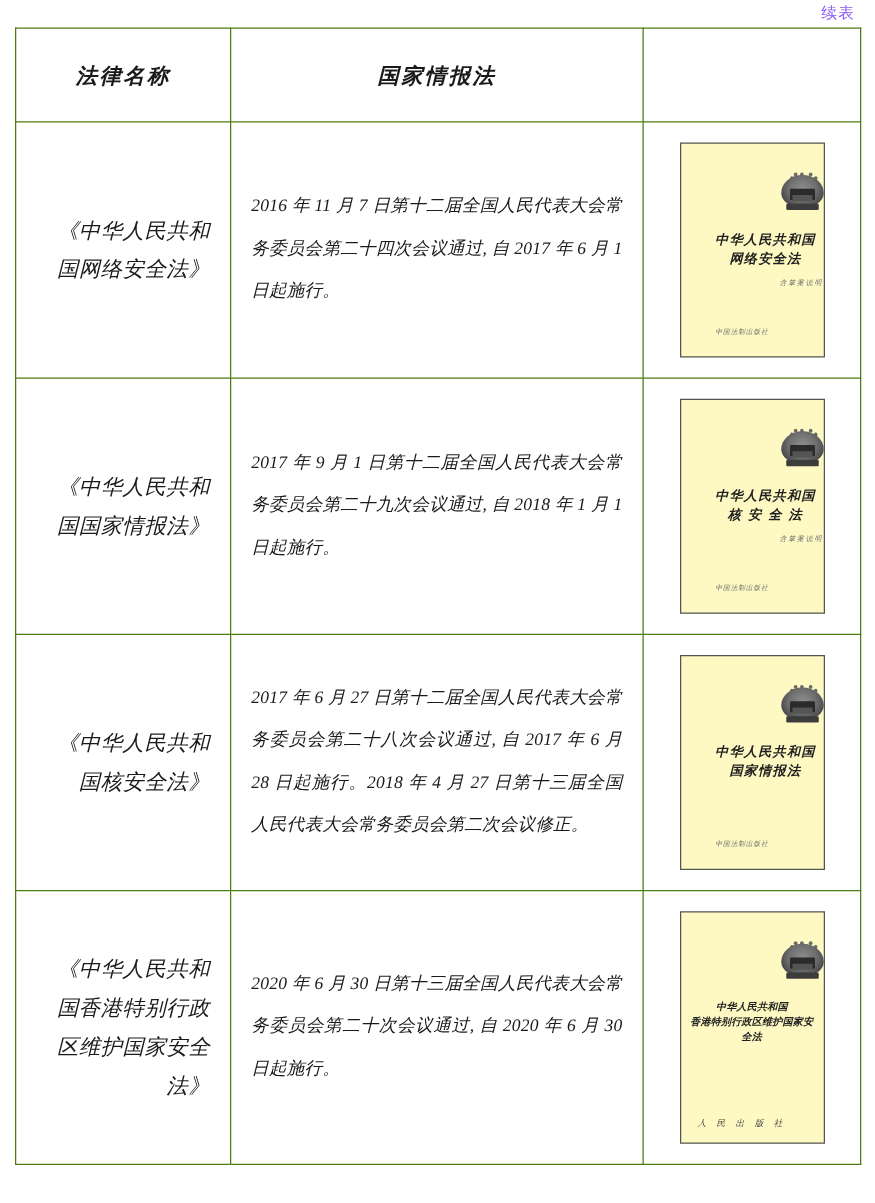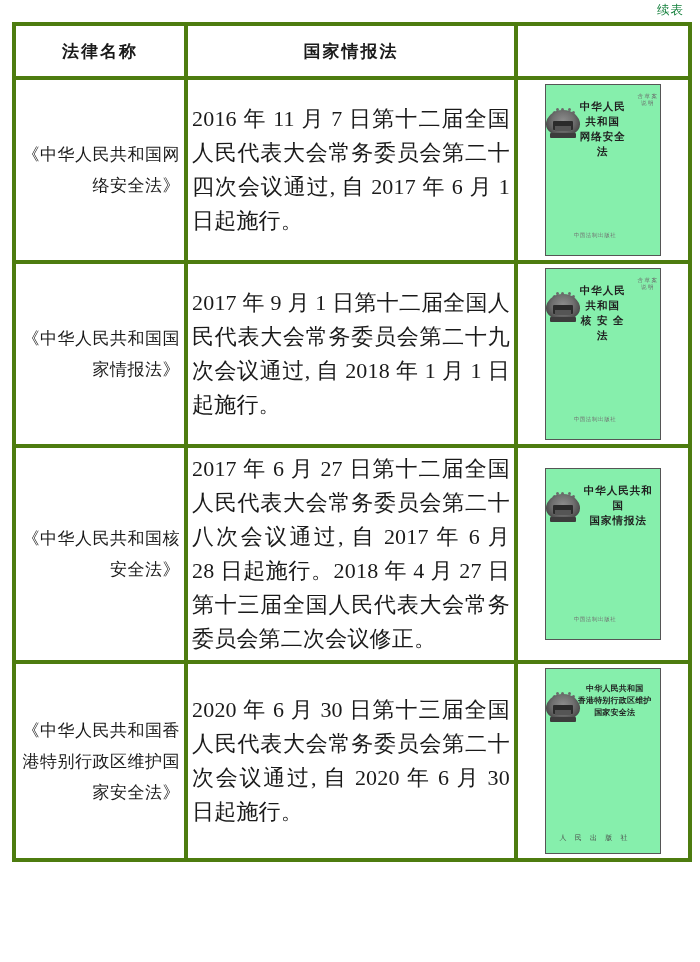--- a/index.html
+++ b/index.html
@@ -20,35 +20,36 @@
     height: 962px;
     position: relative;
     box-sizing: border-box;
   }
   .cont-note {
     position: absolute;
     top: 2px;
     right: 16px;
     font-size: 12.5px;
     letter-spacing: 1px;
-    color: #15803d;
+    color: #8b5cf6;
     font-family: "DejaVu Sans", sans-serif;
   }
   table.law-table {
     position: absolute;
     top: 22px;
     left: 12px;
     width: 676px;
     border-collapse: collapse;
     table-layout: fixed;
   }
   table.law-table td, table.law-table th {
-    border: 4px solid #4d7c0f;
+    border: 1px solid #4d7c0f;
     vertical-align: middle;
-    padding: 4px;
+    padding: 16px;
+    font-style: italic;
   }
   col.c-name { width: 172px; }
   col.c-time { width: 330px; }
   col.c-img  { width: 174px; }
 
   thead th {
     height: 42px;
     font-size: 17px;
     font-weight: bold;
     text-align: center;
@@ -62,44 +63,44 @@
     line-height: 31px;
     text-align: right;
     padding: 6px 6px 6px 10px;
     letter-spacing: 0.5px;
   }
   td.name-cell .nm {
     display: block;
     white-space: normal;
   }
   td.time-cell {
-    font-size: 22px;
+    font-size: 14px;
     line-height: 34px;
     text-align: justify;
     text-align-last: left;
     padding: 10px 12px 10px 12px;
     letter-spacing: 0.2px;
   }
   td.img-cell {
     text-align: center;
     padding: 8px 4px;
   }
 
   
   .cover {
     width: 116px;
     height: 172px;
     margin: 0 auto;
     border: 1px solid #555;
-    background: #86efac;
+    background: #fef9c3;
     position: relative;
     box-sizing: border-box;
     display: flex;
-    flex-direction: row;
-    align-items: flex-start;
+    flex-direction: column;
+    align-items: flex-end;
   }
   .cover.tall { height: 186px; }
   .emblem {
     margin-top: 22px;
     width: 34px;
     height: 34px;
     position: relative;
   }
   .emblem .disc {
     position: absolute;

